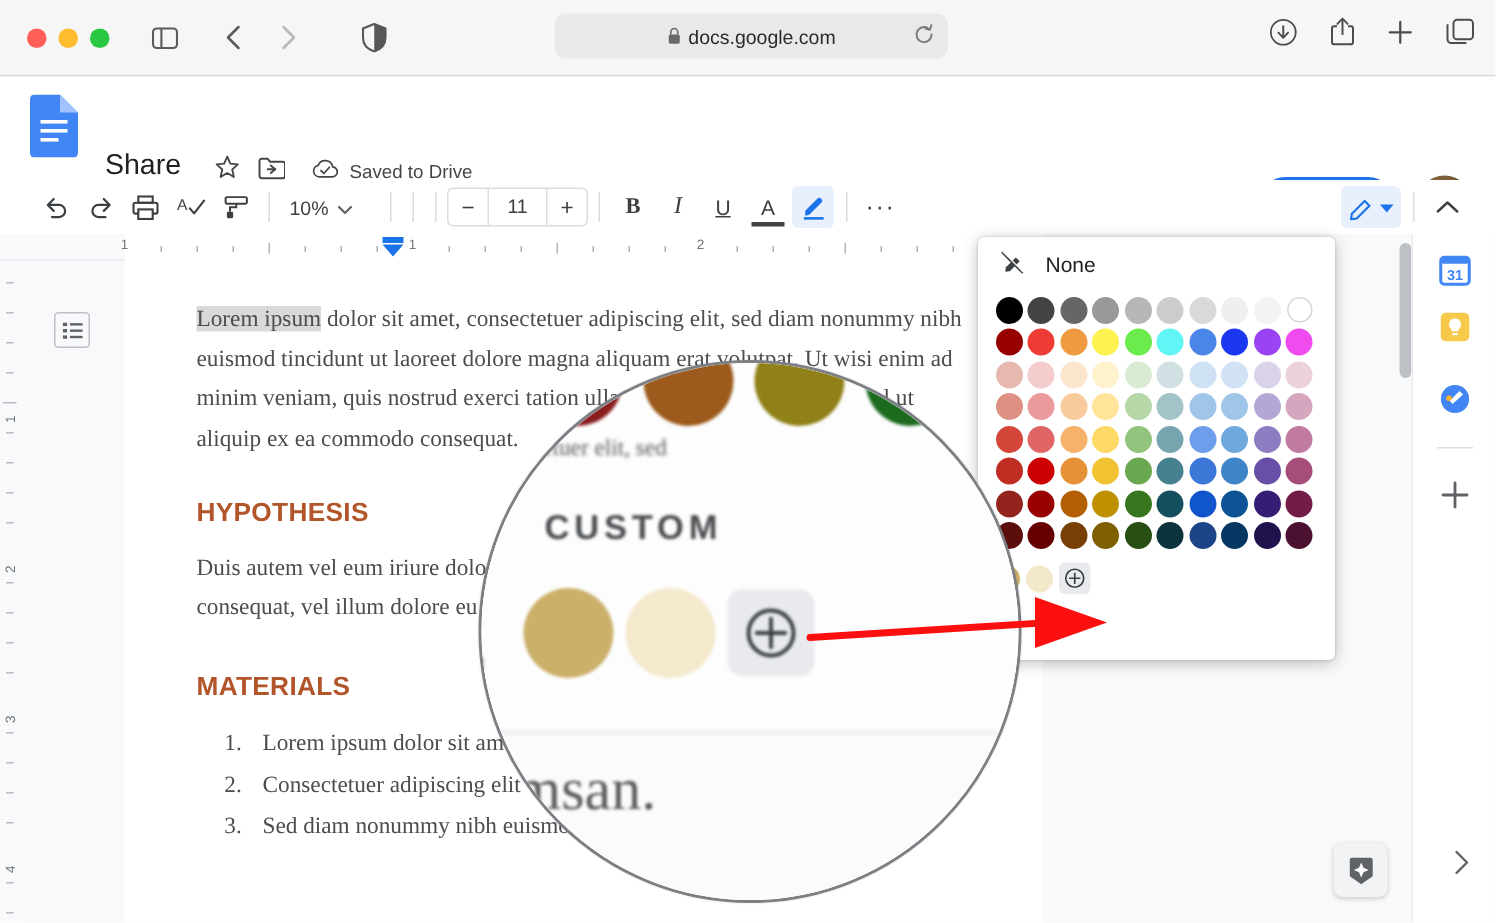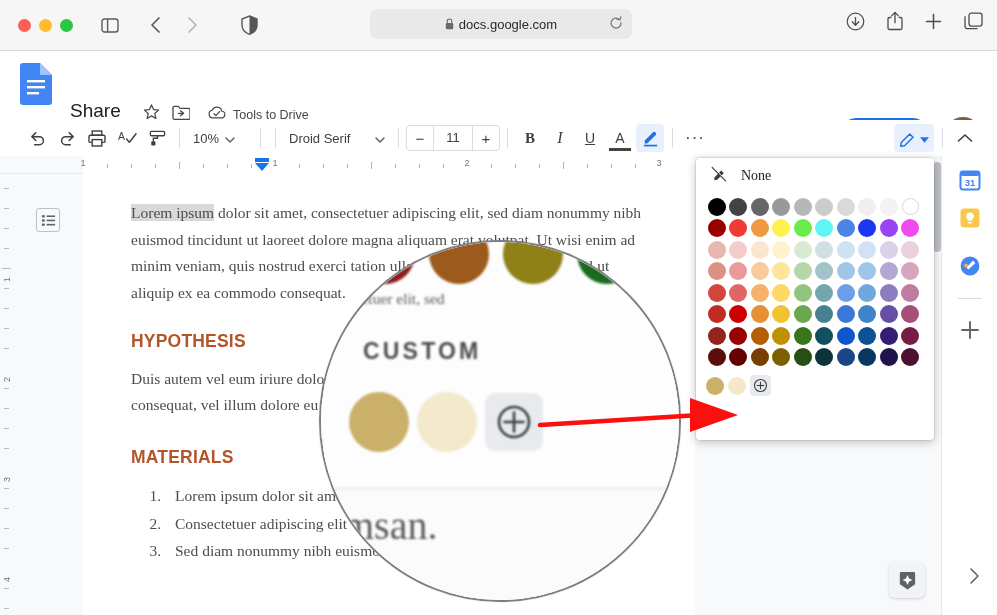--- a/index.html
+++ b/index.html
@@ -195,25 +195,24 @@
   .explore-btn {
     position: absolute; right: 72px; bottom: 17px;
     width: 36px; height: 36px; border-radius: 6px; background: #f1f3f4;
     display:flex; align-items:center; justify-content:center;
     box-shadow: 0 1px 3px rgba(60,64,67,.22);
   }
   .expand-chevron { position:absolute; right: 17px; bottom: 26px; color:#5f6368; }
 
   
   .palette {
-    position: absolute; left: 696px; top: 158px; width: 238px; height: 282px;
+    position: absolute; left: 652px; top: 158px; width: 238px; height: 282px;
     background: #fff; border-radius: 4px;
     box-shadow: 0 2px 10px rgba(0,0,0,.25), 0 0 0 1px rgba(0,0,0,.06);
     z-index: 40;
-    font-family: Liberation Serif, serif;
   }
   .pal-none {
     display: flex; align-items: center; gap: 13px;
     height: 36px; padding-left: 14px; font-size: 14px; color: #202124;
   }
   .swatch-grid {
     display: grid; grid-template-columns: repeat(10, 21.5px);
     gap: 0px; padding: 2px 0 0 10px;
   }
   .swatch-cell { width: 21.5px; height: 21.5px; display:flex; align-items:center; justify-content:center; }
@@ -382,21 +381,21 @@
       </span>
     </div>
 
     <div class="saved-drive">
       <span>
         <svg width="18" height="14" viewBox="0 0 20 15">
             <path d="M5.3 13.5A4.3 4.3 0 0 1 4.6 5a5.6 5.6 0 0 1 10.7 1.1 3.7 3.7 0 0 1-.5 7.4Z" fill="none" stroke="#444746" stroke-width="1.3" stroke-linejoin="round"></path>
             <polyline points="6.6,8.9 8.8,11 12.9,6.4" fill="none" stroke="#444746" stroke-width="1.3" stroke-linecap="round" stroke-linejoin="round"></polyline>
           </svg>
       </span>
-      <span>Tools to Drive</span>
+      <span>Saved to Drive</span>
     </div>
 
     <div class="menus">
       <span class="mi">File</span>
       <span class="mi">Edit</span>
       <span class="mi">View</span>
       <span class="mi">Insert</span>
       <span class="mi">Format</span>
       <span class="mi">Tools</span>
       <span class="mi">Add-ons</span>
@@ -471,28 +470,20 @@
       <span class="caret">
         <svg width="10" height="6" viewBox="0 0 10 6">
             <polyline points="1,1 5,5 9,1" fill="none" stroke="currentColor" stroke-width="1.5" stroke-linecap="round" stroke-linejoin="round"></polyline>
           </svg>
       </span>
     </div>
 
     <div class="tsep"></div>
 
     <div class="tsep"></div>
-    <div class="tsel" style="min-width:108px">
-      <span>Droid Serif</span>
-      <span class="caret" style="margin-left:auto">
-        <svg width="10" height="6" viewBox="0 0 10 6">
-            <polyline points="1,1 5,5 9,1" fill="none" stroke="currentColor" stroke-width="1.5" stroke-linecap="round" stroke-linejoin="round"></polyline>
-          </svg>
-      </span>
-    </div>
 
     <div class="tsep"></div>
     <div class="fontsize-box">
       <div class="fs-btn">−</div>
       <div class="fs-val">11</div>
       <div class="fs-btn">+</div>
     </div>
 
     <div class="tsep"></div>
     <div class="tbtn bold-b">B</div>

